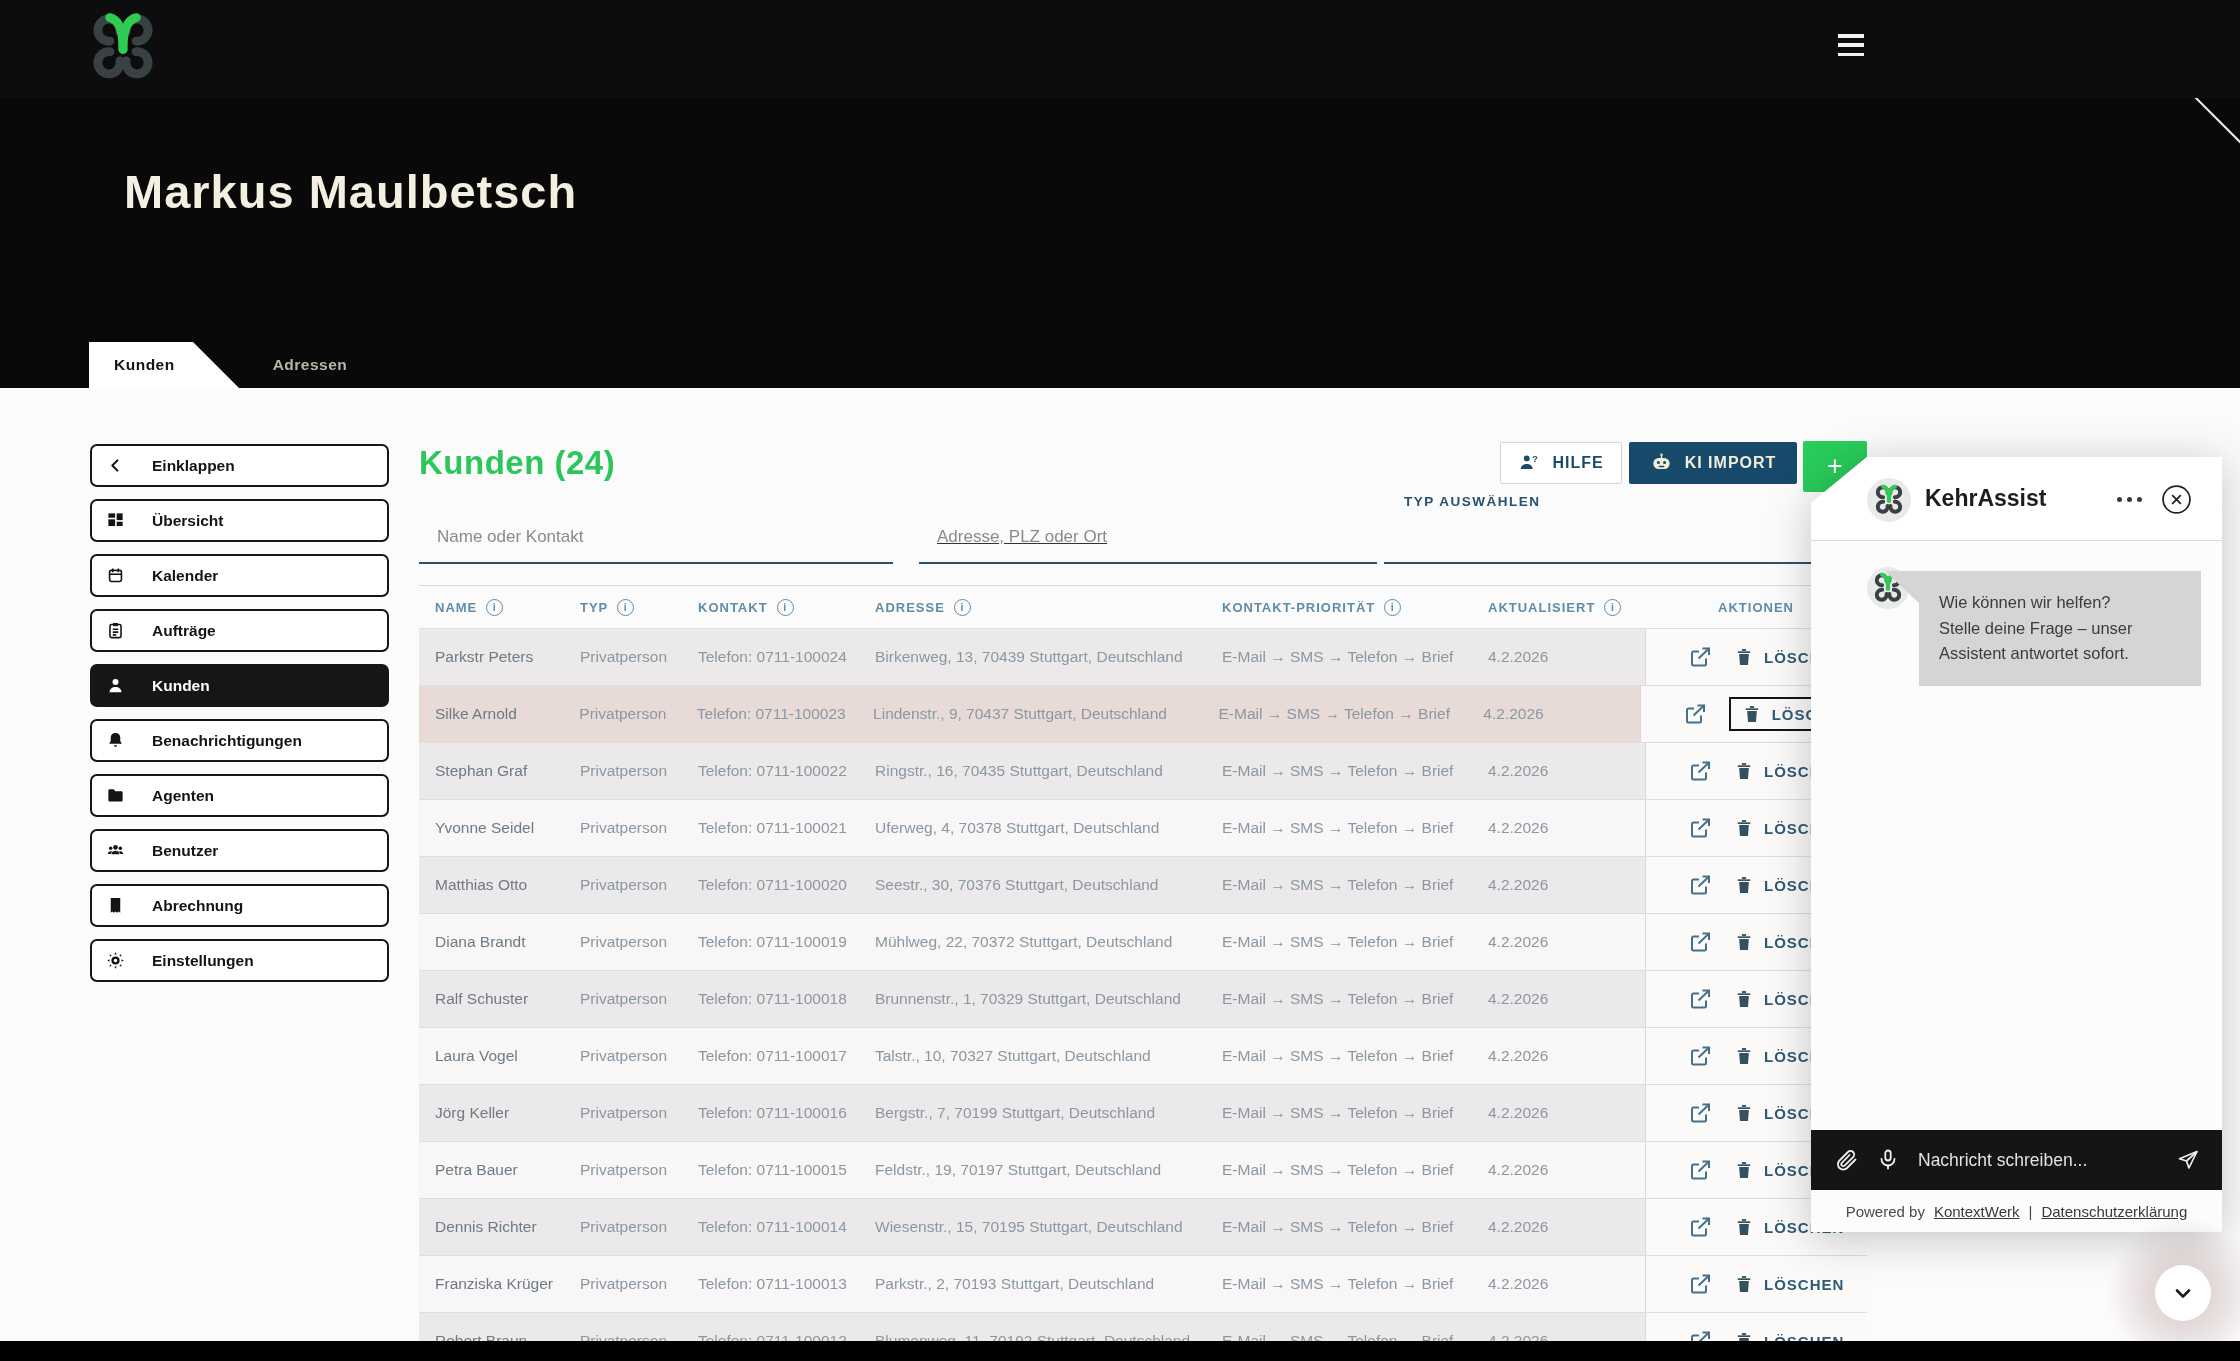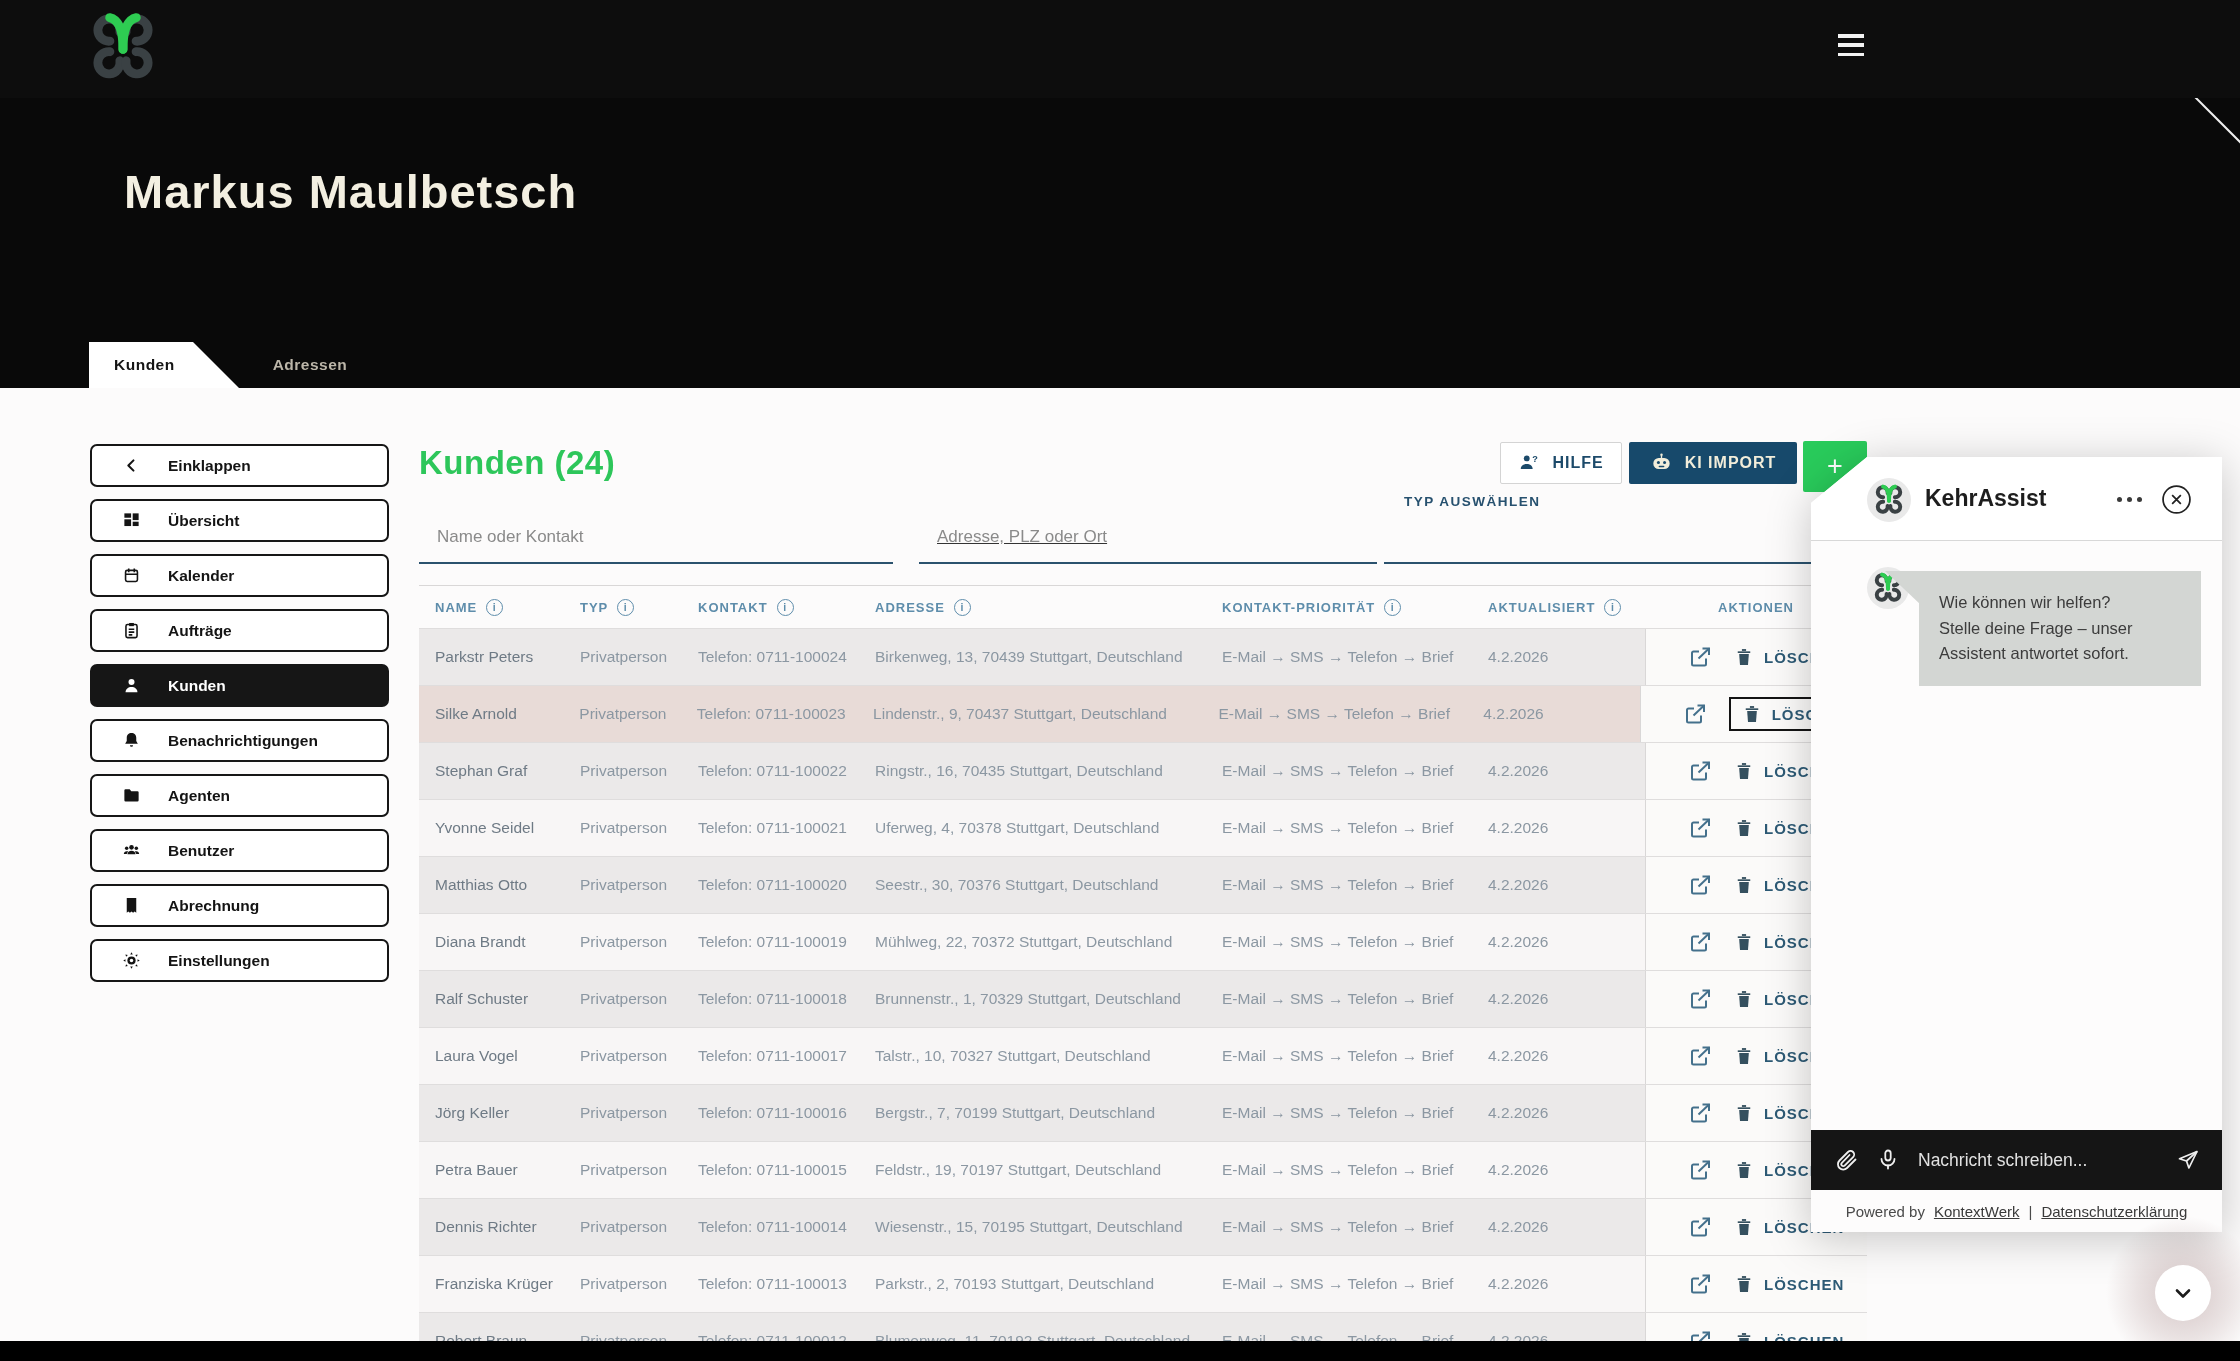--- a/index.html
+++ b/index.html
@@ -16,21 +16,21 @@
   
   .hero { position:absolute; left:0; top:98px; width:2240px; height:290px; background:#090909; z-index:2; }
   .hero-line { position:absolute; left:0; top:-2px; width:2196px; height:2px; background:#eeeeee; }
   .hero-line-diag { position:absolute; left:2195px; top:-2px; width:70px; height:2px; background:#eeeeee; transform-origin:left center; transform:rotate(45deg); }
   .hero-title { position:absolute; left:90px; top:66px; font-size:47px; font-weight:700; letter-spacing:1px; color:#f3efe1;margin-left:34px; }
   .tab-active { position:absolute; left:89px; bottom:0; width:150px; height:46px; background:#ffffff; clip-path:polygon(0 0,104px 0,150px 100%,0 100%); }
   .tab-active .tab-label { position:absolute; left:25px; top:0; line-height:46px; font-size:15.5px; font-weight:700; color:#141414; letter-spacing:.5px; }
   .tab-inactive { position:absolute; left:250px; bottom:0; width:120px; height:46px; line-height:46px; text-align:center; font-size:15.5px; font-weight:700; color:#bcb6a9; letter-spacing:.5px; cursor:pointer; }
 
   
-  .side-btn { position:absolute; left:90px; width:299px; height:43px; background:#ffffff; border:2px solid #161616; border-radius:7px; display:flex; align-items:center; padding-left:30px; gap:27px; font-size:15.5px; font-weight:700; color:#141414; cursor:pointer; z-index:1; }
+  .side-btn { position:absolute; left:90px; width:299px; height:43px; background:#ffffff; border:2px solid #161616; border-radius:7px; display:flex; align-items:center; padding-left:14px; gap:27px; font-size:15.5px; font-weight:700; color:#141414; cursor:pointer; z-index:1; }
   .side-btn svg { width:19px; height:19px; flex:none; }
   .side-btn.active { background:#161616; color:#ffffff; }
 
   
   .page-heading { position:absolute; left:419px; top:444px; font-size:33px; font-weight:700; color:#2dc65a; letter-spacing:.5px; }
   .btn { position:absolute; top:442px; height:42px; display:flex; align-items:center; justify-content:center; gap:12px; font-weight:700; font-size:16px; letter-spacing:1px; cursor:pointer; border-radius:2px; }
   .btn-help { left:1500px; width:122px; background:#ffffff; border:1px solid #d4d4d4; color:#1c4a6a; }
   .btn-help svg { width:22px; height:22px; }
   .btn-ki { left:1629px; width:168px; background:#17496b; color:#f2edda; }
   .btn-ki svg { width:23px; height:23px; }

